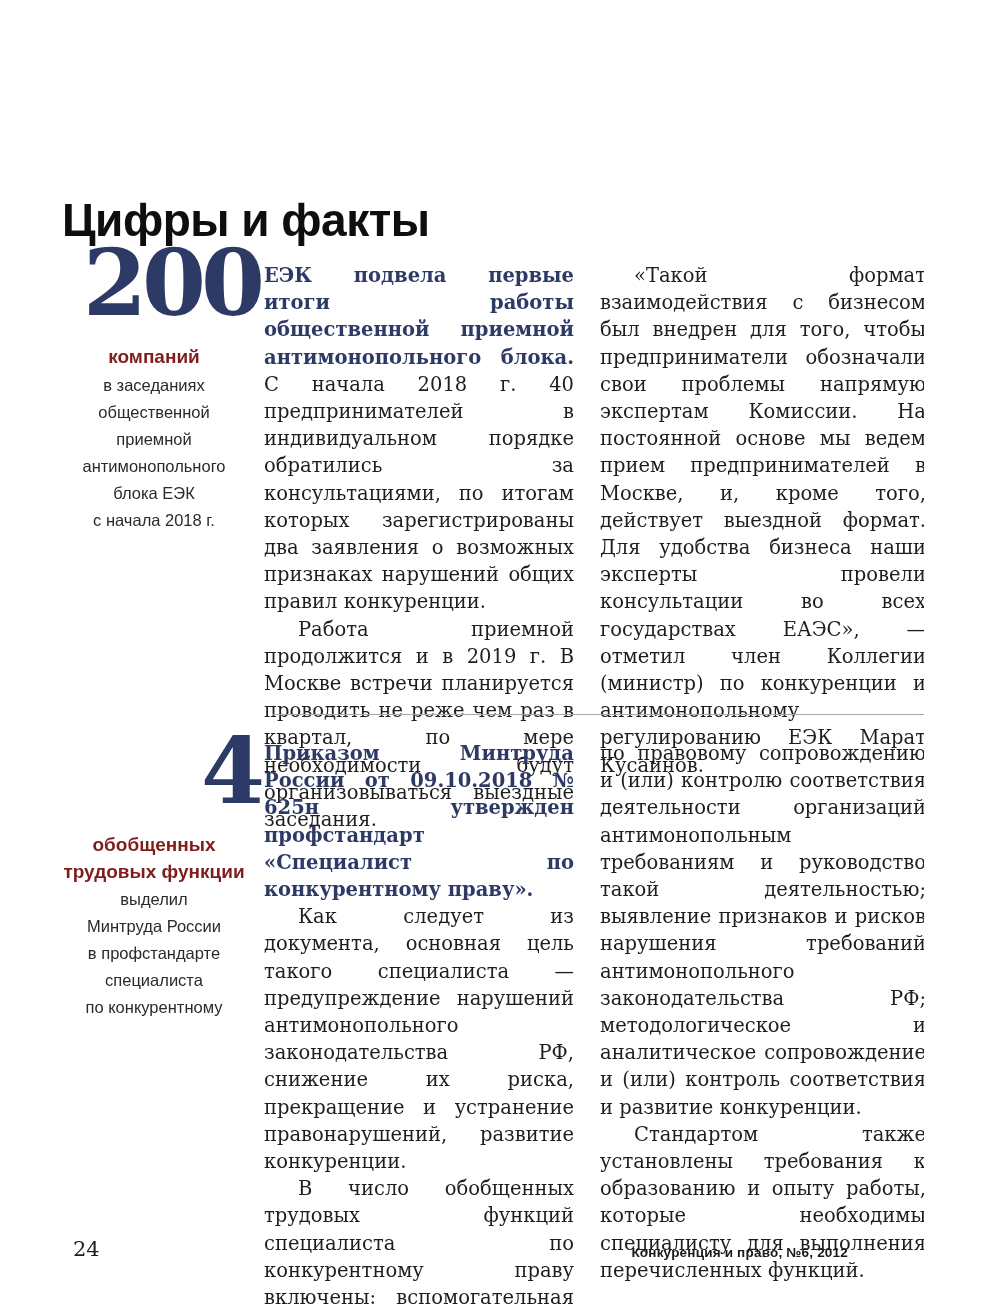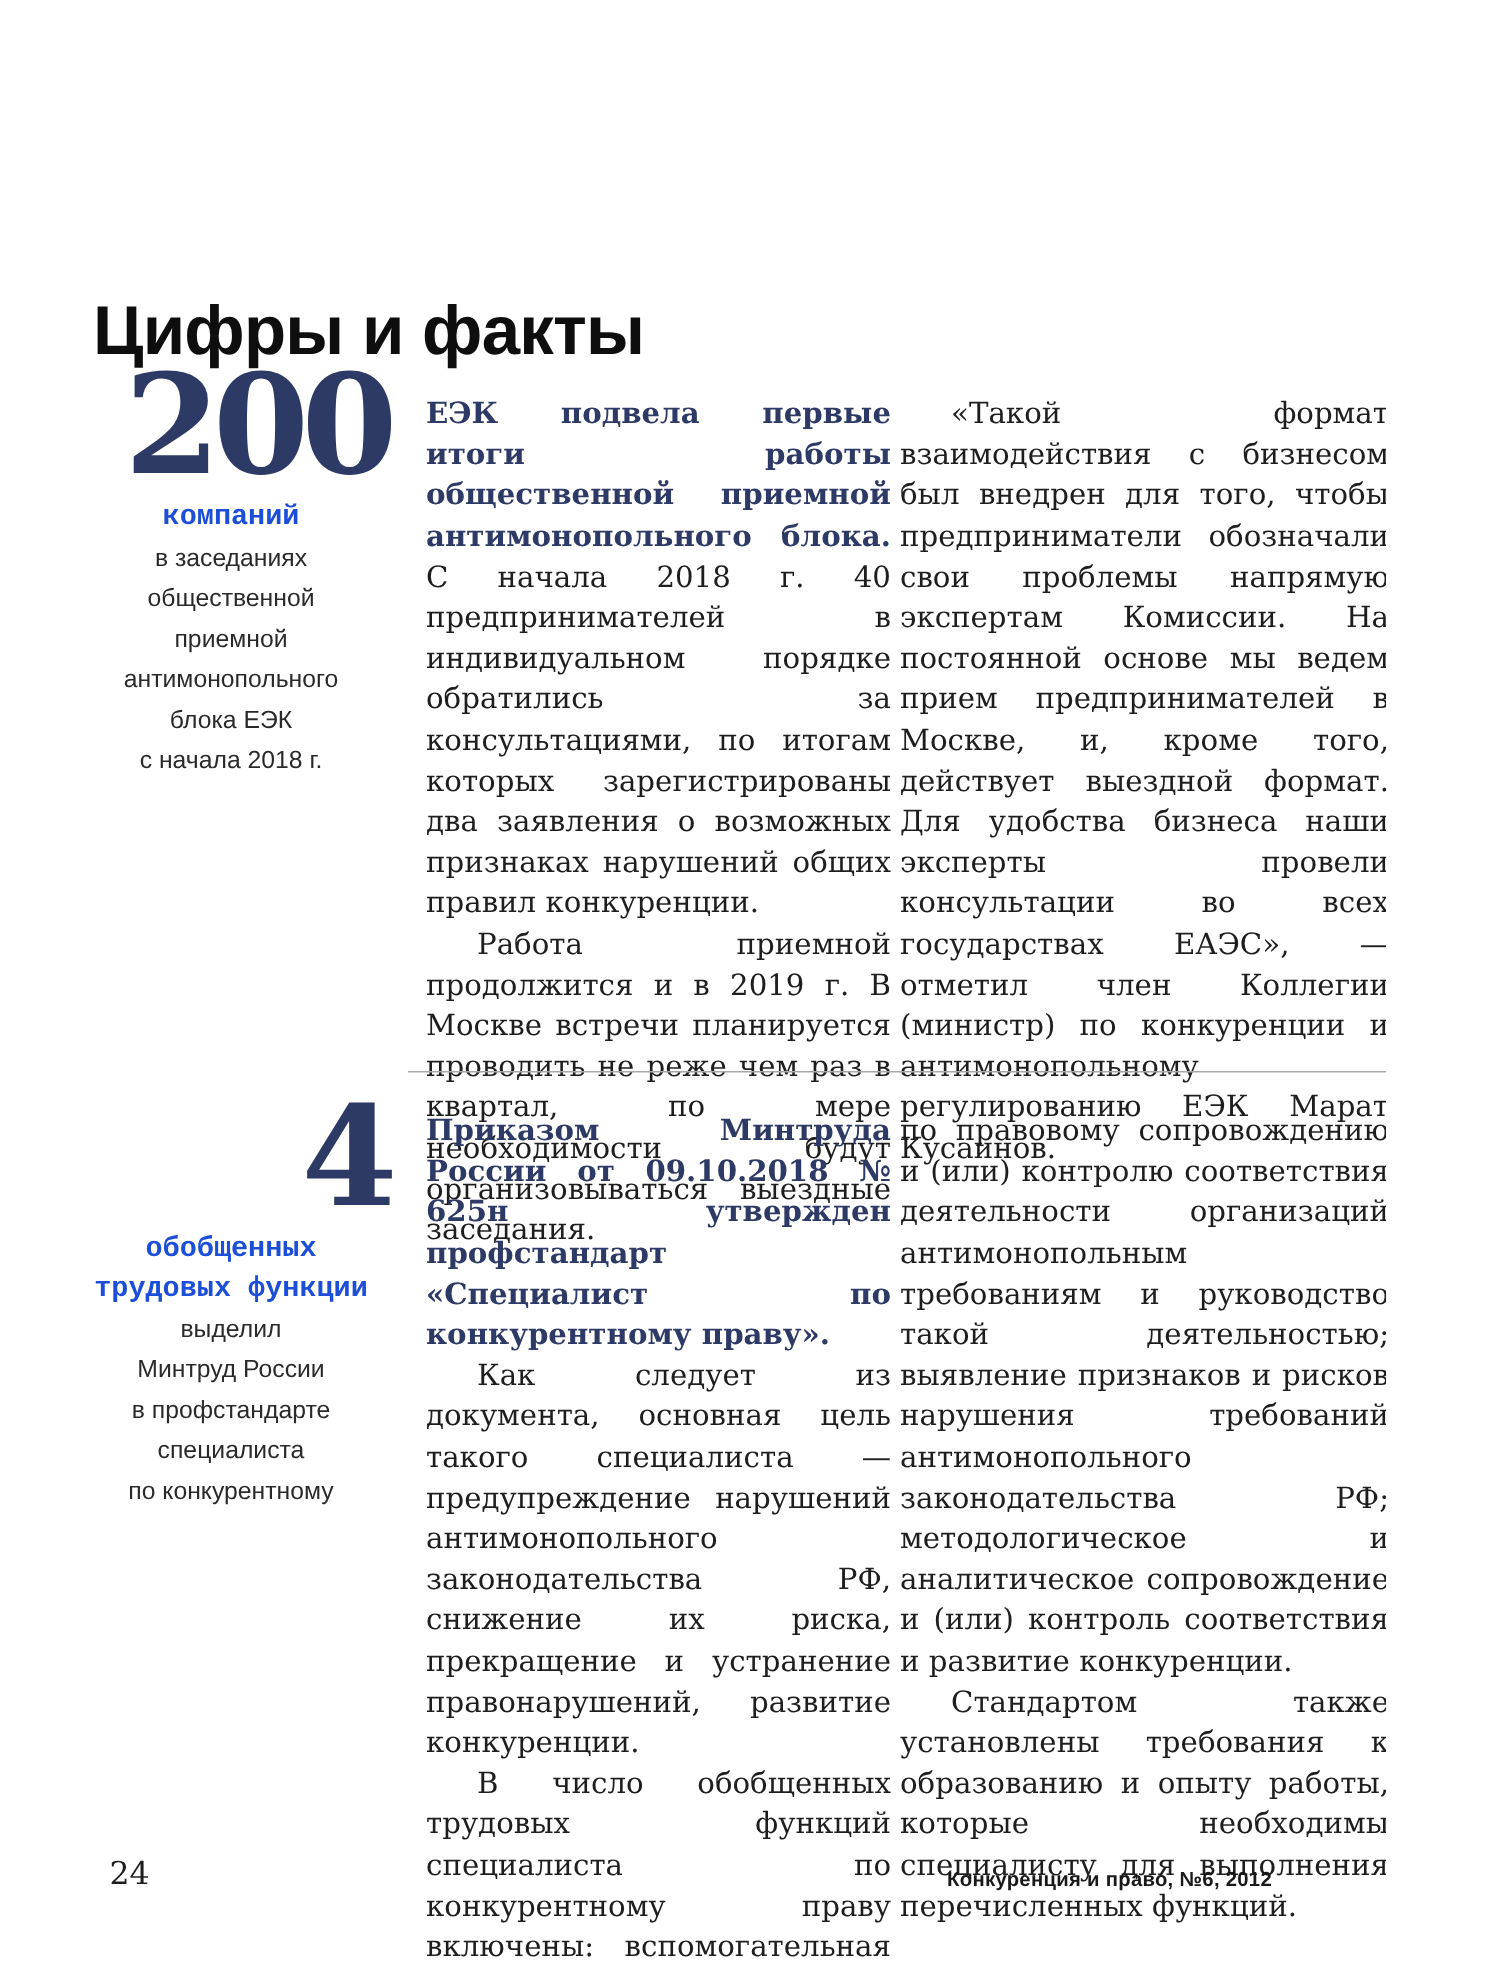--- a/index.html
+++ b/index.html
@@ -36,23 +36,22 @@
     font-weight: bold;
     font-size: 92px;
     line-height: 0.88;
     letter-spacing: -5px;
     text-align: right;
   }
   .stat .label {
     font-size: 19px;
     font-weight: bold;
     line-height: 1.4;
-    margin-top: 7px;
-    color: #1d4ed8;
-    font-family: Liberation Mono, monospace;
+    margin-top: 20px;
+    color: #7f1d1d;
   }
   .stat .desc {
     font-size: 16.5px;
     line-height: 27px;
     color: #2a2a2a;
     margin-top: 1px;
   }
 
   
   .bodycol {
@@ -60,21 +59,21 @@
     font-family: "DejaVu Serif", serif;
     font-size: 19.5px;
     line-height: 27.2px;
     color: #1e1e1e;
     text-align: justify;
     hyphens: auto;
     -webkit-hyphens: auto;
   }
   .bodycol p { margin: 0; }
   .bodycol p.indent { text-indent: 34px; }
-  .col-a { left: 284px; width: 310px; }
+  .col-a { left: 264px; width: 310px; }
   .col-b { left: 600px; width: 326px; }
   .row-1 { top: 262px; }
   .row-2 { top: 740px; }
   .lead {
     font-weight: bold;
     color: #2e3a66;
   }
 
   .divider {
     position: absolute;
@@ -132,21 +131,21 @@
     <p class="indent">«Такой формат взаимодействия с бизнесом был внедрен для того, чтобы предприниматели обозначали свои проблемы напрямую экспертам Комиссии. На постоянной основе мы ведем прием предпринимателей в Москве, и, кроме того, действует выездной формат. Для удобства бизнеса наши эксперты провели консультации во всех государствах ЕАЭС», — отметил член Коллегии (министр) по конкуренции и антимонопольному регулированию ЕЭК Марат Кусаинов.</p>
   </div>
 
   <div class="divider"></div>
 
   <div class="stat stat-2">
     <div class="num">4</div>
     <div class="label">обобщенных трудовых функции</div>
     <div class="desc">
       <div>выделил</div>
-      <div>Минтруд России</div>
+      <div>Минтруда России</div>
       <div>в профстандарте</div>
       <div>специалиста</div>
       <div>по конкурентному</div>
     </div>
   </div>
 
   <div class="bodycol col-a row-2" lang="ru">
     <p><span class="lead">Приказом Минтруда России от 09.10.2018 № 625н утвержден профстандарт «Специалист по конкурентному праву».</span></p>
     <p class="indent">Как следует из документа, основная цель такого специалиста — предупреждение нарушений антимонопольного законодательства РФ, снижение их риска, прекращение и устранение правонарушений, развитие конкуренции.</p>
     <p class="indent">В число обобщенных трудовых функций специалиста по конкурентному праву включены: вспомогательная деятельность</p>

